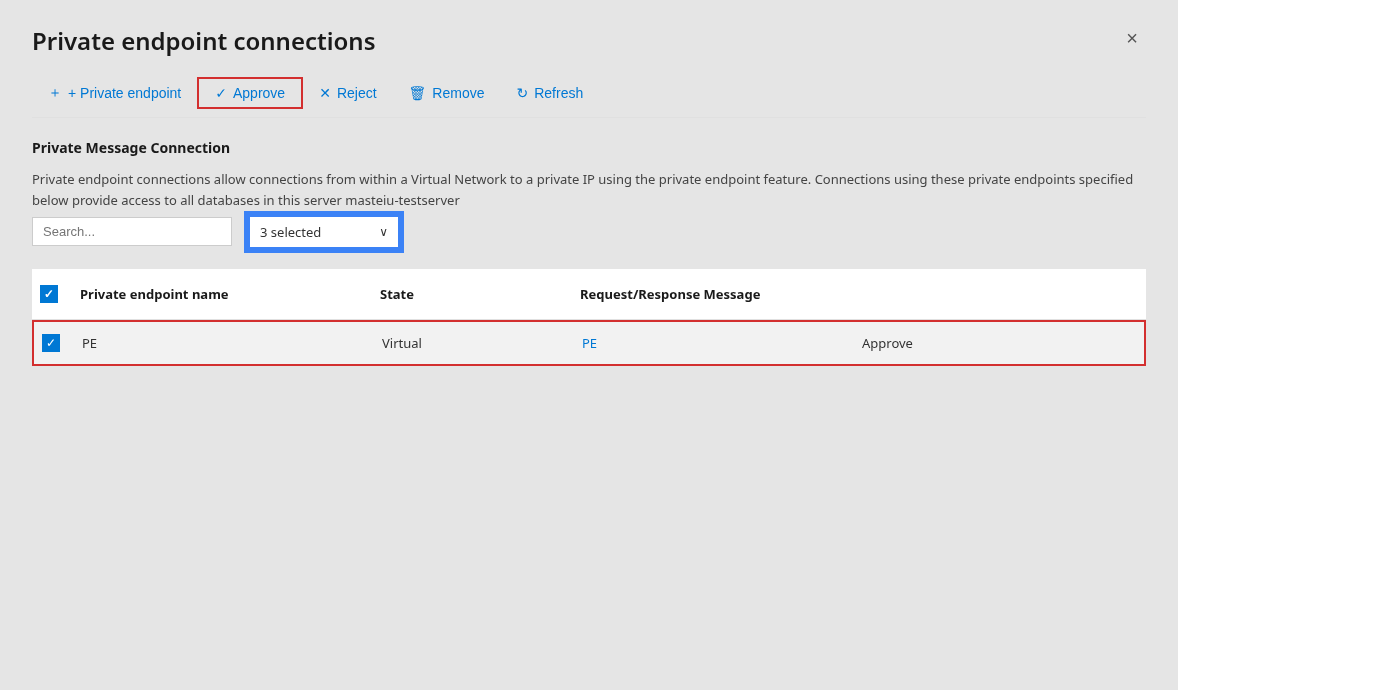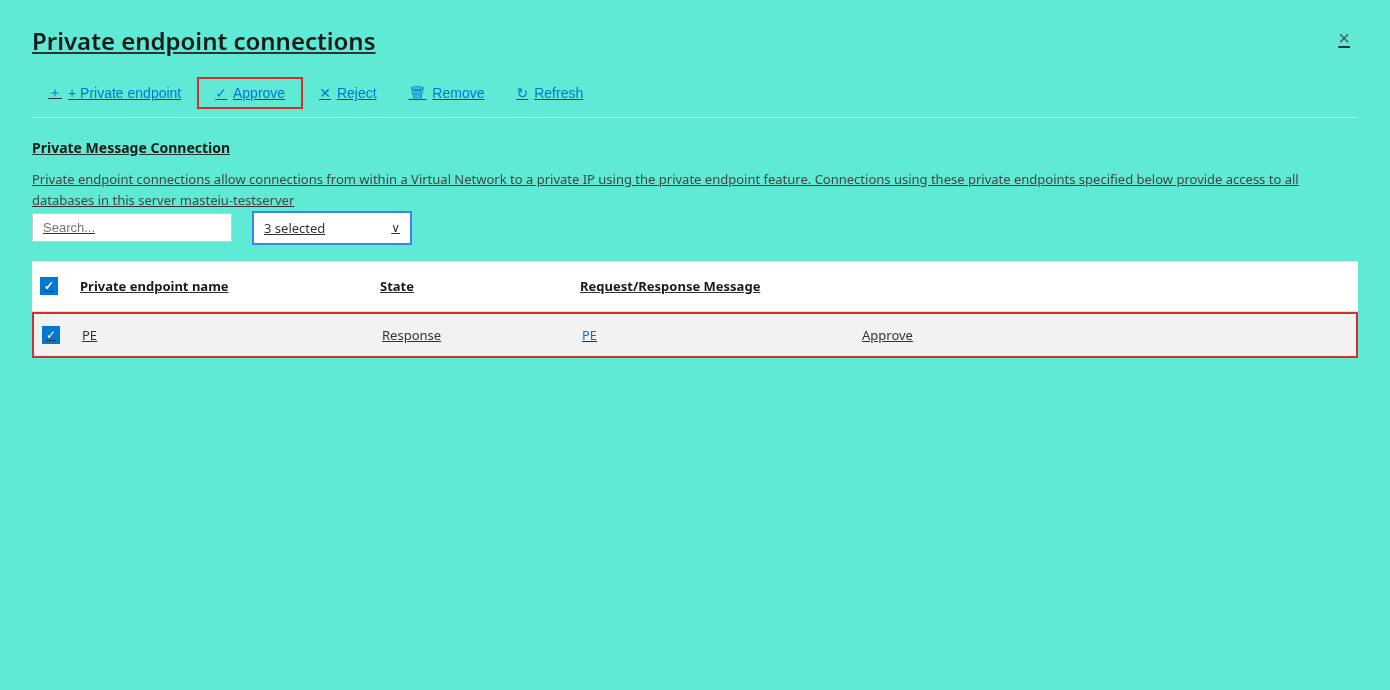--- a/index.html
+++ b/index.html
@@ -3,26 +3,25 @@
   <meta charset="utf-8">
   <style>
     * { box-sizing: border-box; margin: 0; padding: 0; }
     body {
       font-family: 'Segoe UI', system-ui, sans-serif;
       font-size: 14px;
       background: #fff;
       color: #333;
     }
     .panel {
-      width: 1390px;
+      width: 1178px;
       min-height: 690px;
-      background: #5eead4;
+      background: #e5e5e5;
       padding: 24px 32px;
       position: relative;
-      text-decoration: underline;
     }
     .panel-header {
       display: flex;
       align-items: flex-start;
       justify-content: space-between;
       margin-bottom: 20px;
     }
     .panel-title {
       font-size: 24px;
       font-weight: 600;
@@ -73,35 +72,35 @@
     }
     .description {
       font-size: 13px;
       color: #444;
       line-height: 1.6;
       max-width: 1300px;
     }
     .controls-row {
       display: flex;
       align-items: center;
-      gap: 20px;
+      gap: 12px;
       margin-bottom: 16px;
     }
     .search-input {
       border: 1px solid #ccc;
       padding: 6px 10px;
       font-size: 13px;
       width: 200px;
       color: #999;
       outline: none;
     }
     .filter-dropdown {
       display: flex;
       align-items: center;
-      border: 2px solid #3b82f6;
+      border: 6px solid #3b82f6;
       padding: 6px 10px;
       font-size: 13px;
       cursor: pointer;
       gap: 8px;
       min-width: 160px;
       justify-content: space-between;
       background: #fff;
     }
     .dropdown-arrow {
       font-size: 12px;
@@ -215,18 +214,18 @@
       </div>
       <div class="th">Private endpoint name</div>
       <div class="th">State</div>
       <div class="th">Request/Response Message</div>
     </div>
     <div class="table-row">
       <div class="td">
         <div class="checkbox-checked">✓</div>
       </div>
       <div class="td">PE</div>
-      <div class="td">Response</div>
+      <div class="td">Virtual</div>
       <div class="td link">PE</div>
       <div class="td">Approve</div>
     </div>
   </div>
 </div>
 
 </body></html>

